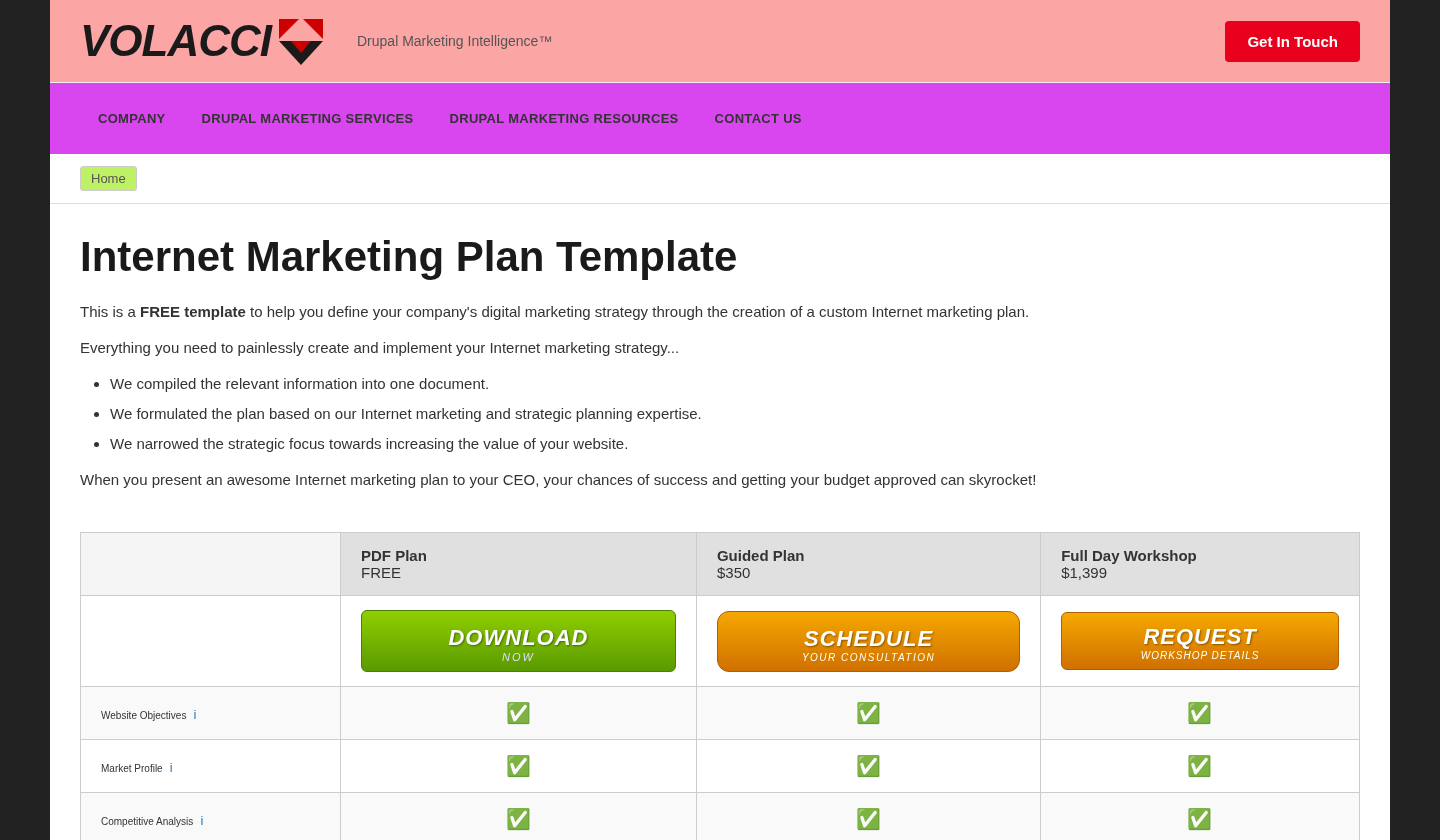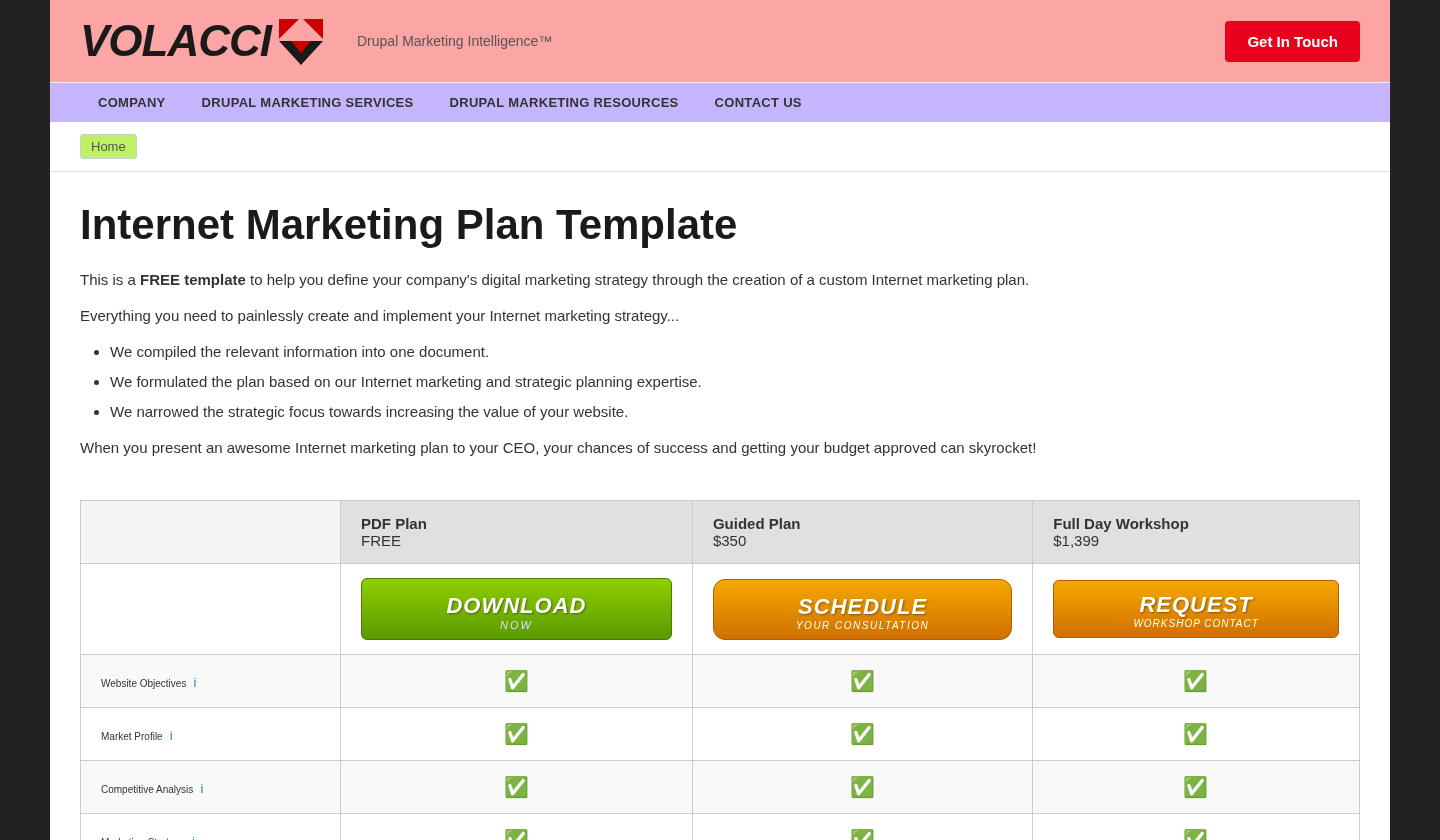--- a/index.html
+++ b/index.html
@@ -40,22 +40,22 @@
       border: none;
       padding: 12px 22px;
       font-size: 15px;
       font-weight: bold;
       border-radius: 4px;
       cursor: pointer;
     }
 
     
     .nav-bar {
-      background: #c4b5fd;
-      padding: 0 30px;
+      background: #d946ef;
+      padding: 16px 30px;
       display: flex;
       align-items: center;
       gap: 0;
     }
 
     .nav-item {
       padding: 12px 18px;
       font-size: 13px;
       font-weight: bold;
       color: #333;
@@ -383,21 +383,21 @@
           </td>
           <td>
             <div class="btn-schedule">
               <span class="btn-main">SCHEDULE</span>
               <span class="btn-sub">YOUR CONSULTATION</span>
             </div>
           </td>
           <td>
             <div class="btn-request">
               <span class="btn-main">REQUEST</span>
-              <span class="btn-sub">WORKSHOP CONTACT</span>
+              <span class="btn-sub">WORKSHOP DETAILS</span>
             </div>
           </td>
         </tr>
 
         <tr>
           <td class="col-feature">
             <span class="feature-label">Website Objectives</span>
             <span class="feature-info">i</span>
           </td>
           <td class="check-cell"><span class="check-icon">✅</span></td>

